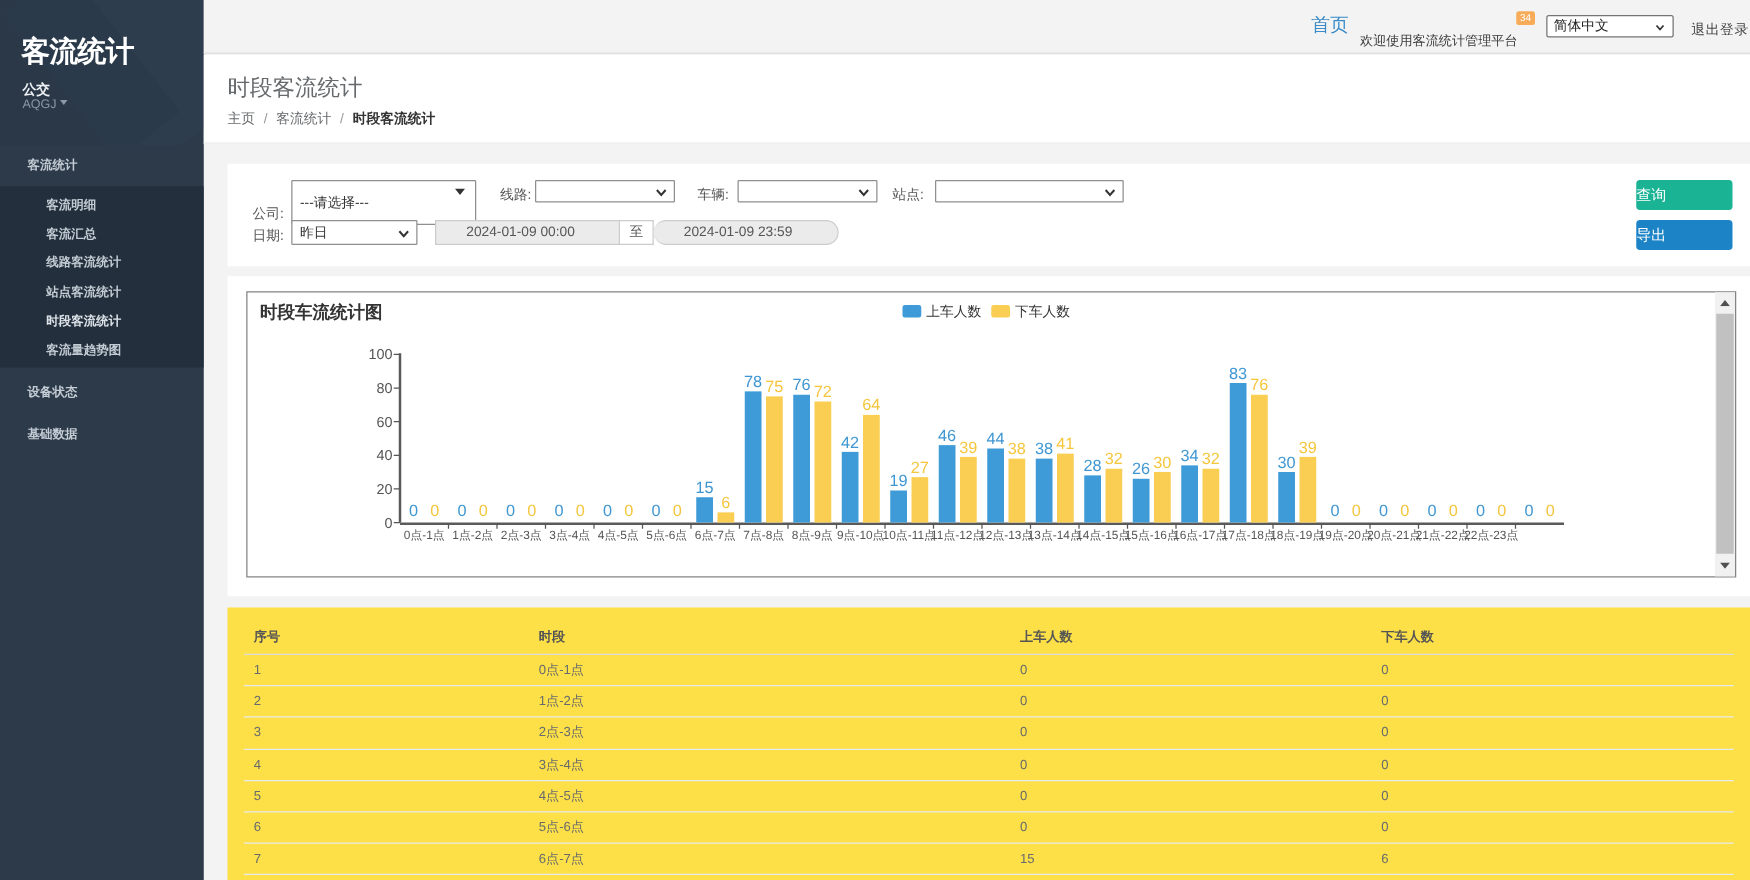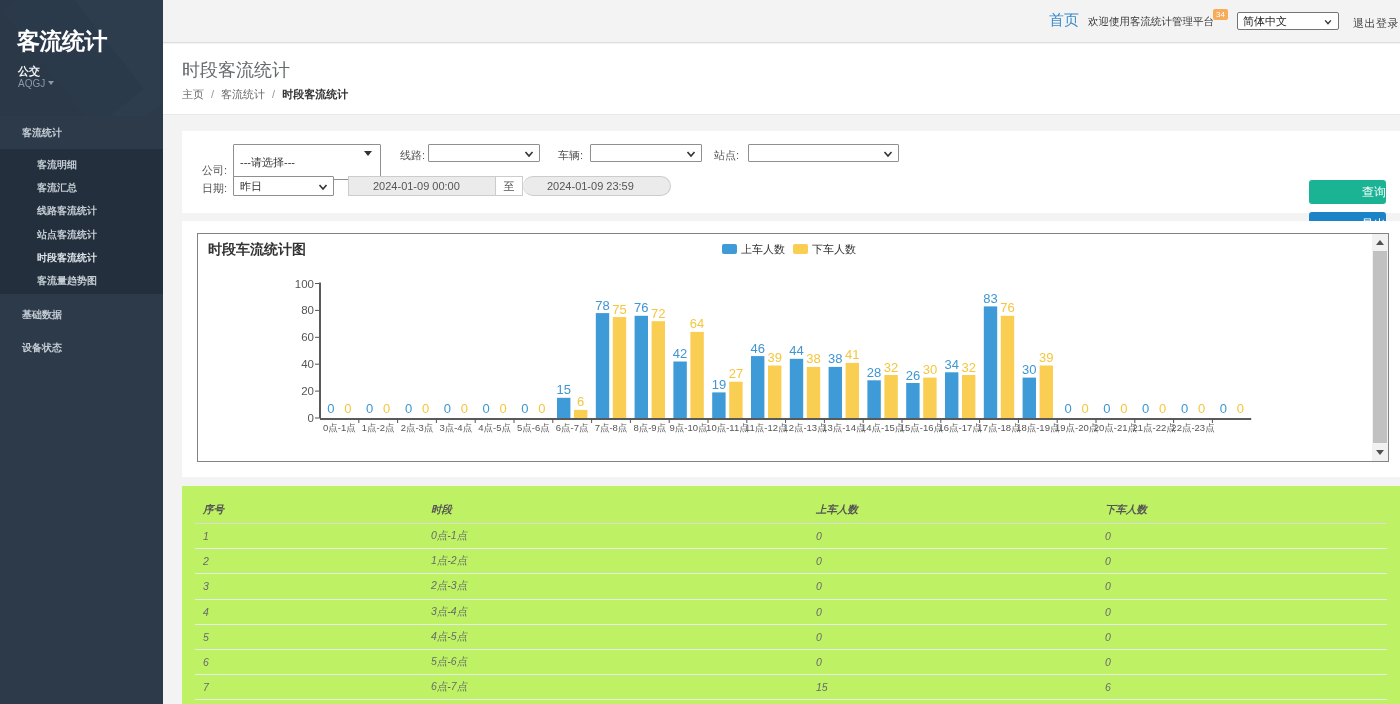--- a/index.html
+++ b/index.html
@@ -17,21 +17,21 @@
 .aqgj .car { display:inline-block; width:0; height:0; border-left:3.5px solid transparent; border-right:3.5px solid transparent; border-top:4px solid #8b98a5; margin-left:3px; vertical-align:2px; }
 #menu { position:absolute; left:0; top:116px; width:163px; }
 .m-item { height:33px; line-height:33px; padding-left:22px; font-size:10px; font-weight:bold; color:#c3ccd4; }
 .m-sub { background:#232f3c; padding:3.5px 0 1px 0; margin-bottom:4px; }
 .m-sub div { height:23.4px; line-height:23.4px; padding-left:37px; font-size:10px; font-weight:bold; color:#c3ccd4; }
 .m-sub div.act { color:#dde3e9; }
 
 
 #topbar { position:absolute; left:163px; top:0; width:1237px; height:43px; background:#f3f3f4; border-bottom:1px solid #ddd; }
 .home { position:absolute; top:11px; right:321px; font-size:15px; color:#3a8bc8; }
-.welcome { position:absolute; top:15px; right:186px; font-size:10.5px; color:#3c3c3c; }
+.welcome { position:absolute; top:26px; right:186px; font-size:10.5px; color:#3c3c3c; }
 .badge34 { position:absolute; top:9px; right:172px; width:15px; height:11px; background:#f8ac59; border-radius:2px; color:#fff; font-size:8px; text-align:center; line-height:11px; }
 .lang { position:absolute; top:12px; right:61px; width:102px; height:18px; background:#fff; border:1px solid #747474; border-radius:2px; font-size:11px; color:#222; line-height:16px; padding-left:5px; }
 .lang svg { position:absolute; right:6px; top:5px; }
 .logout { position:absolute; top:15.5px; right:-5px; font-size:11px; color:#444; width:52px; letter-spacing:0.5px; }
 
 
 #heading { position:absolute; left:163px; top:44px; width:1237px; height:71px; background:#fff; border-bottom:1px solid #e7eaec; }
 #heading h2 { position:absolute; left:19px; top:14px; font-size:18px; font-weight:normal; color:#676a6c; }
 .crumbs { position:absolute; left:19px; top:43px; font-size:11px; color:#676a6c; }
 .crumbs .sep { color:#999; margin:0 7px; }
@@ -39,38 +39,38 @@
 
 
 #filter { position:absolute; left:182px; top:131px; width:1218px; height:82px; background:#fff; }
 #filter .lab { position:absolute; font-size:11px; color:#555; }
 .sel { position:absolute; background:#fff; border:1px solid #8f8f8f; border-radius:1px; font-size:11px; color:#333; }
 .sel .txt { position:absolute; left:6px; top:50%; transform:translateY(-50%); white-space:nowrap; }
 .tri { position:absolute; width:0; height:0; border-left:4.5px solid transparent; border-right:4.5px solid transparent; border-top:5px solid #333; }
 .chev { position:absolute; }
 .dateinp { position:absolute; background:#ebebeb; border:1px solid #ccc; font-size:11px; color:#555; line-height:18px; padding-left:24px; }
 .zhi { position:absolute; background:#fff; border:1px solid #ccc; font-size:11px; color:#555; line-height:18px; text-align:center; }
-.btn { position:absolute; left:1127px; width:77px; height:24px; border-radius:3px; color:#fff; font-size:12px; text-align:right; line-height:24px;margin-top:36px; }
+.btn { position:absolute; left:1127px; width:77px; height:24px; border-radius:3px; color:#fff; font-size:12px; text-align:left; line-height:24px; }
 .btn.q { top:13px; background:#1ab394; }
 .btn.e { top:45px; background:#1c84c6; }
 
 
 #chartpanel { position:absolute; left:182px; top:221px; width:1218px; height:256px; background:#fff; }
 #chartbox { position:absolute; left:15px; top:12px; width:1192px; height:229px; border:1px solid #838383; background:#fff; }
 #charttitle { position:absolute; left:10px; top:7px; font-size:14px; font-weight:bold; color:#333; }
 .legend { position:absolute; left:524px; top:8px; font-size:11px; color:#333; }
 .legend .sw { display:inline-block; width:15px; height:10px; vertical-align:-1px; border-radius:2px; }
 .legend span.t { margin:0 8px 0 4px; }
 #vsb { position:absolute; right:0; top:0; width:16px; height:227px; background:#f1f1f1; }
 #vsb .ar { position:absolute; left:0; width:16px; height:17px; background:#f1f1f1; }
 #vsb .thumb { position:absolute; left:1px; top:17px; width:14px; height:192px; background:#c1c1c1; }
 #vsb svg { position:absolute; left:4px; }
 
 
-#tablepanel { position:absolute; left:182px; top:486px; width:1218px; height:218px; background:#bef264;font-style:italic; }
+#tablepanel { position:absolute; left:182px; top:486px; width:1218px; height:218px; background:#fde047; }
 #tablepanel table { position:absolute; left:13px; top:10px; width:1192px; border-collapse:collapse; table-layout:fixed; }
 #tablepanel th { text-align:left; font-size:10.5px; color:#555; font-weight:bold; height:27.5px; padding:0 0 0 8px; border-bottom:1px solid #dcdcdc; }
 #tablepanel td { font-size:10.5px; color:#676a6c; height:25.2px; padding:0 0 0 8px; border-bottom:1px solid #e7eaec; }
 </style>
 </head>
 <body>
 
 <div id="sidebar">
   <div id="sidehead">
       <div class="deco1"></div>
@@ -82,22 +82,22 @@
   <div id="menu">
     <div class="m-item">客流统计</div>
     <div class="m-sub">
       <div>客流明细</div>
       <div>客流汇总</div>
       <div>线路客流统计</div>
       <div>站点客流统计</div>
       <div class="act">时段客流统计</div>
       <div>客流量趋势图</div>
     </div>
+    <div class="m-item">设备状态</div>
     <div class="m-item">基础数据</div>
-    <div class="m-item">设备状态</div>
   </div>
 </div>
 
 <div id="topbar">
   <div class="home">首页</div>
   <div class="welcome">欢迎使用客流统计管理平台</div>
   <div class="badge34">34</div>
   <div class="lang">简体中文
     <svg width="8" height="8" viewBox="0 0 10 10">
         <polyline points="1.5,3 5,7 8.5,3" fill="none" stroke="#333" stroke-width="1.8"></polyline>

